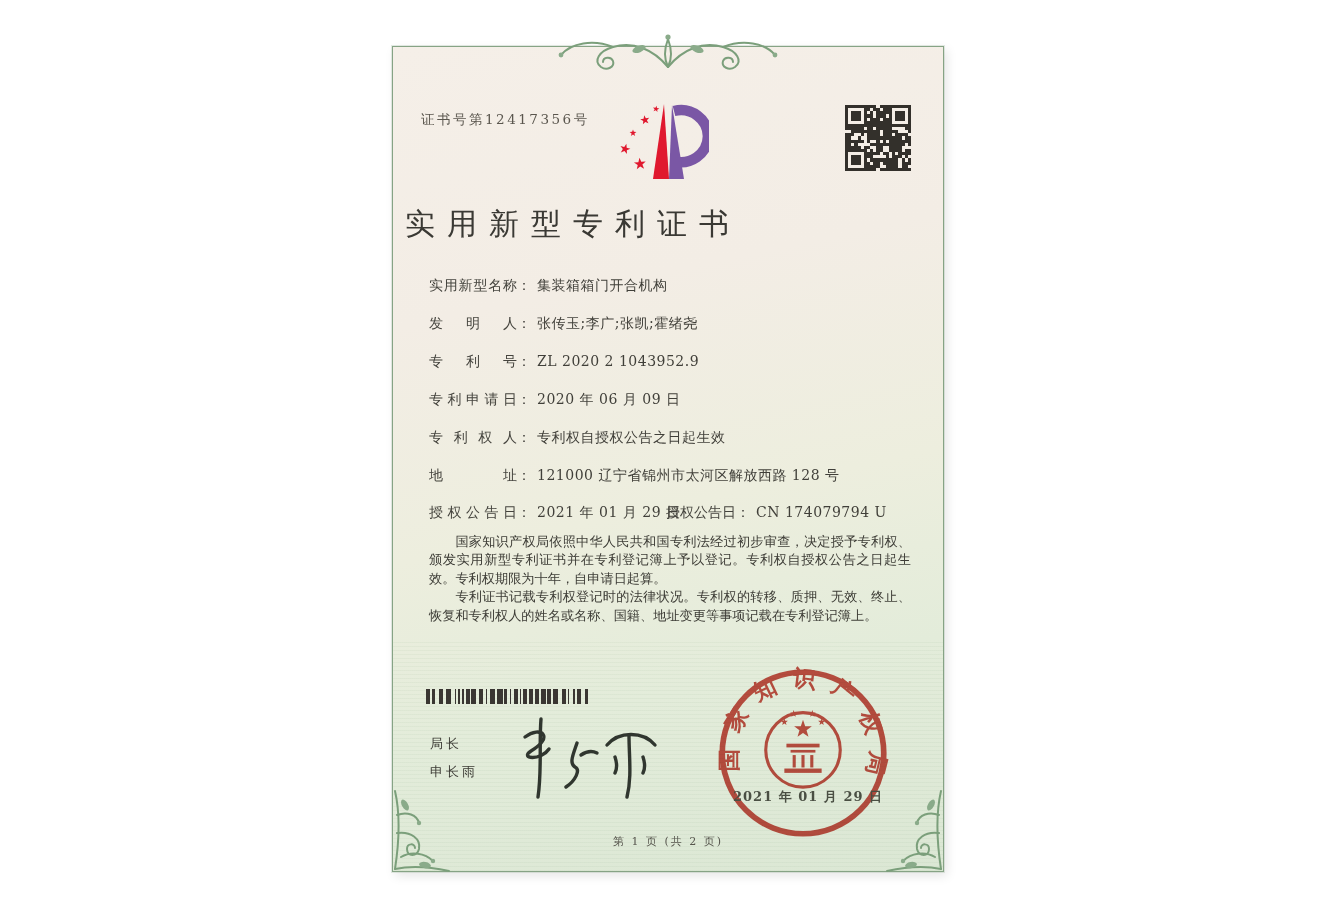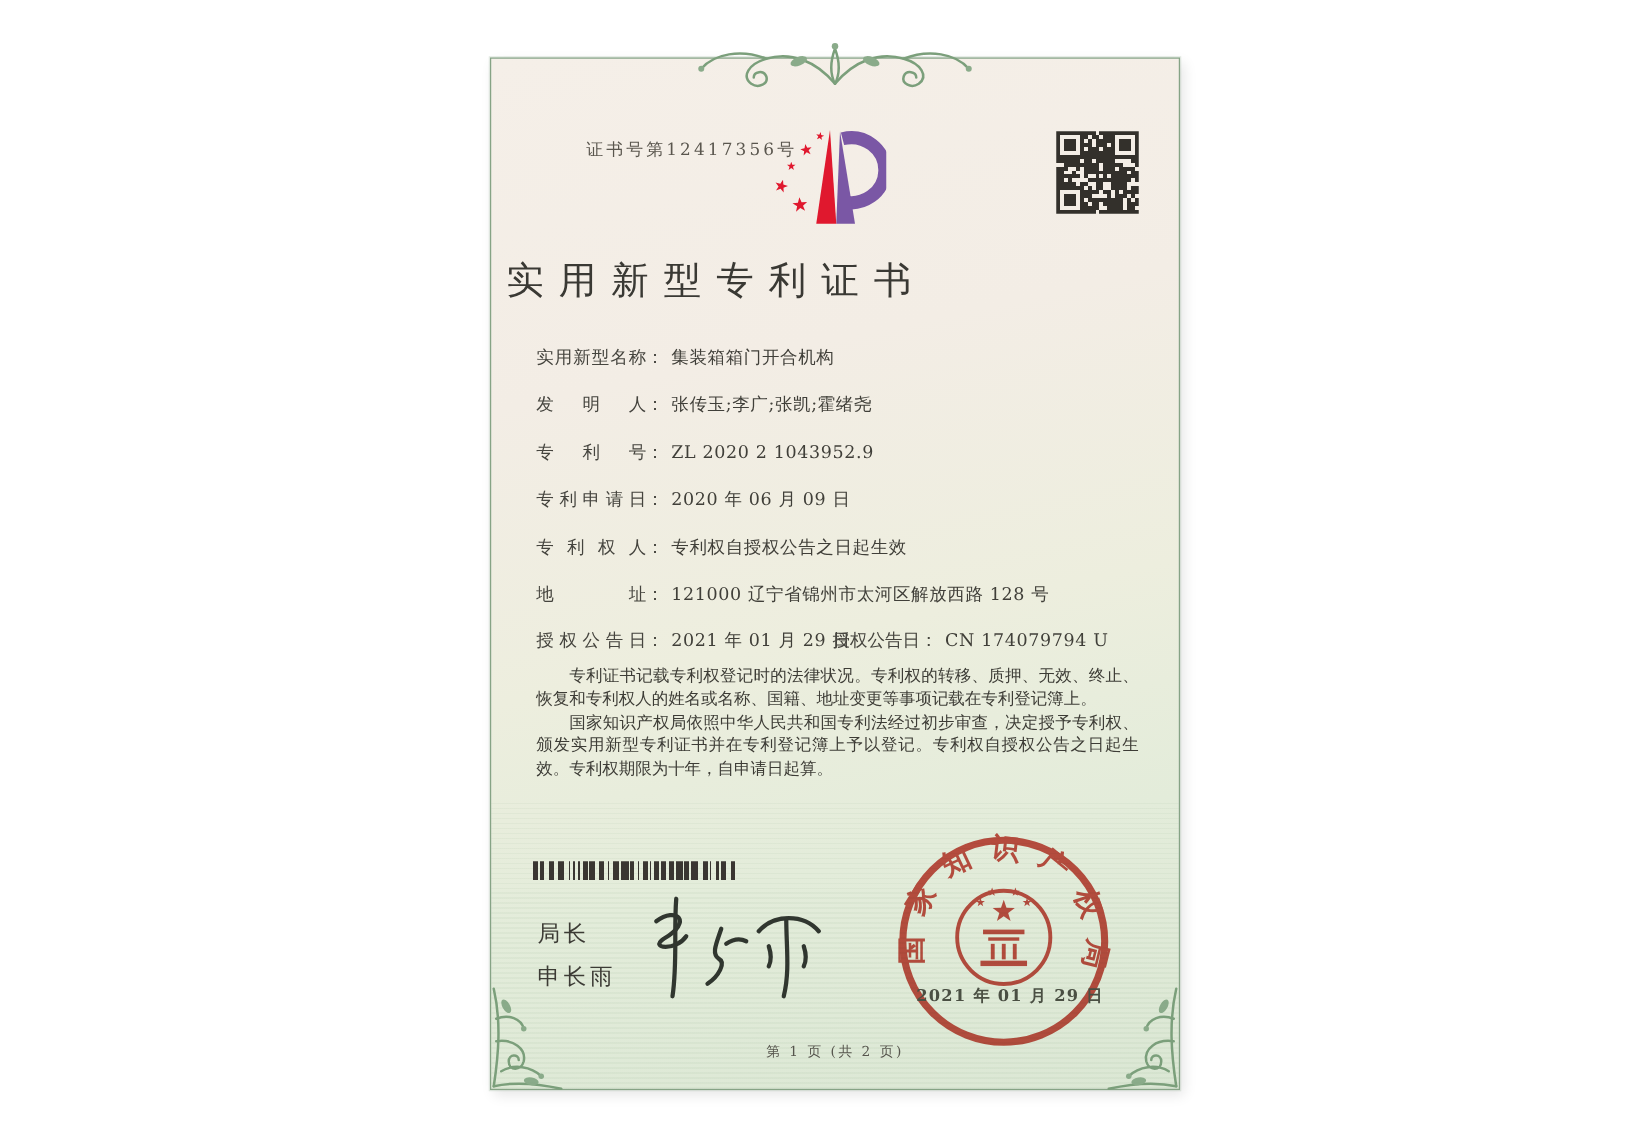--- a/index.html
+++ b/index.html
@@ -15,21 +15,21 @@
   }
   .guilloche{
     position:absolute;left:0;bottom:0;width:100%;height:230px;pointer-events:none;
     background:repeating-linear-gradient(0deg,rgba(120,158,118,.07) 0 1px,transparent 1px 4px);
   }
   .ornament-top{position:absolute;left:50%;top:-16px;transform:translateX(-50%);}
   .corner-orn{position:absolute;bottom:-2px;}
   .corner-orn.left{left:-2px;}
   .corner-orn.right{right:-2px;transform:scaleX(-1);}
   .cert-number{
-    position:absolute;left:28px;top:64px;font-size:13.5px;letter-spacing:2.5px;color:#5a564e;margin-left:48px;
+    position:absolute;left:28px;top:64px;font-size:13.5px;letter-spacing:2.5px;color:#5a564e;
   }
   .logo{position:absolute;left:216px;top:52px;}
   .qr{position:absolute;left:452px;top:58px;}
   .cert-title{
     position:absolute;left:0;top:157px;width:100%;text-align:left;
     font-size:30px;font-weight:400;letter-spacing:12px;color:#3a3934;text-indent:12px;
   }
   .fields{position:absolute;left:36px;top:0;width:492px;}
   .frow{position:absolute;left:0;white-space:nowrap;font-size:14px;color:#45443e;}
   .flabel{
@@ -39,21 +39,21 @@
   .fcolon{display:inline-block;margin-right:6px;color:#45443e;}
   .fval{color:#403f39;letter-spacing:.5px;}
   .pair2{position:absolute;left:237px;top:0;}
   .pair2 .flabel{width:auto;text-align:left;text-align-last:left;}
   .bodytext{
     position:absolute;left:36px;top:486px;width:482px;font-size:13.2px;line-height:18.4px;
     color:#3d3c36;text-align:justify;
   }
   .bodytext p{margin:0;text-indent:2em;}
   .barcode{position:absolute;left:33px;top:642px;}
-  .signer{position:absolute;left:37px;top:688px;font-size:18px;color:#3c3b35;letter-spacing:3px;}
+  .signer{position:absolute;left:37px;top:688px;font-size:13px;color:#3c3b35;letter-spacing:3px;}
   .signer div{margin-bottom:10px;}
   .signature{position:absolute;left:118px;top:658px;}
   .seal{position:absolute;left:322px;top:618px;mix-blend-mode:multiply;}
   .seal-date{
     position:absolute;left:325px;top:741px;width:180px;text-align:center;
     font-size:13px;color:#4a4f43;letter-spacing:1px;font-weight:600;
   }
   .page-footer{
     position:absolute;left:0;top:787px;width:100%;text-align:center;
     font-size:11px;color:#56554d;letter-spacing:2px;
@@ -470,22 +470,22 @@
     </div>
     <div class="frow" style="top:457px">
       <span class="flabel">授权公告日</span><span class="fcolon">：</span><span class="fval">2021 年 01 月 29 日</span>
       <span class="pair2">
         <span class="flabel">授权公告日</span><span class="fcolon">：</span><span class="fval">CN 174079794 U</span>
       </span>
     </div>
   </div>
 
   <div class="bodytext">
+    <p>国家知识产权局依照中华人民共和国专利法经过初步审查，决定授予专利权、颁发实用新型专利证书并在专利登记簿上予以登记。专利权自授权公告之日起生效。专利权期限为十年，自申请日起算。</p>
     <p>专利证书记载专利权登记时的法律状况。专利权的转移、质押、无效、终止、恢复和专利权人的姓名或名称、国籍、地址变更等事项记载在专利登记簿上。</p>
-    <p>国家知识产权局依照中华人民共和国专利法经过初步审查，决定授予专利权、颁发实用新型专利证书并在专利登记簿上予以登记。专利权自授权公告之日起生效。专利权期限为十年，自申请日起算。</p>
   </div>
 
   <svg class="barcode" id="barcode" width="162" height="15" viewBox="0 0 162 15" shape-rendering="crispEdges">
       <rect x="0" y="0" width="4" height="15" fill="#3a3632"></rect>
       <rect x="6" y="0" width="3" height="15" fill="#3a3632"></rect>
       <rect x="13" y="0" width="4" height="15" fill="#3a3632"></rect>
       <rect x="20" y="0" width="5" height="15" fill="#3a3632"></rect>
       <rect x="29" y="0" width="1" height="15" fill="#3a3632"></rect>
       <rect x="32" y="0" width="2" height="15" fill="#3a3632"></rect>
       <rect x="36" y="0" width="2" height="15" fill="#3a3632"></rect>

